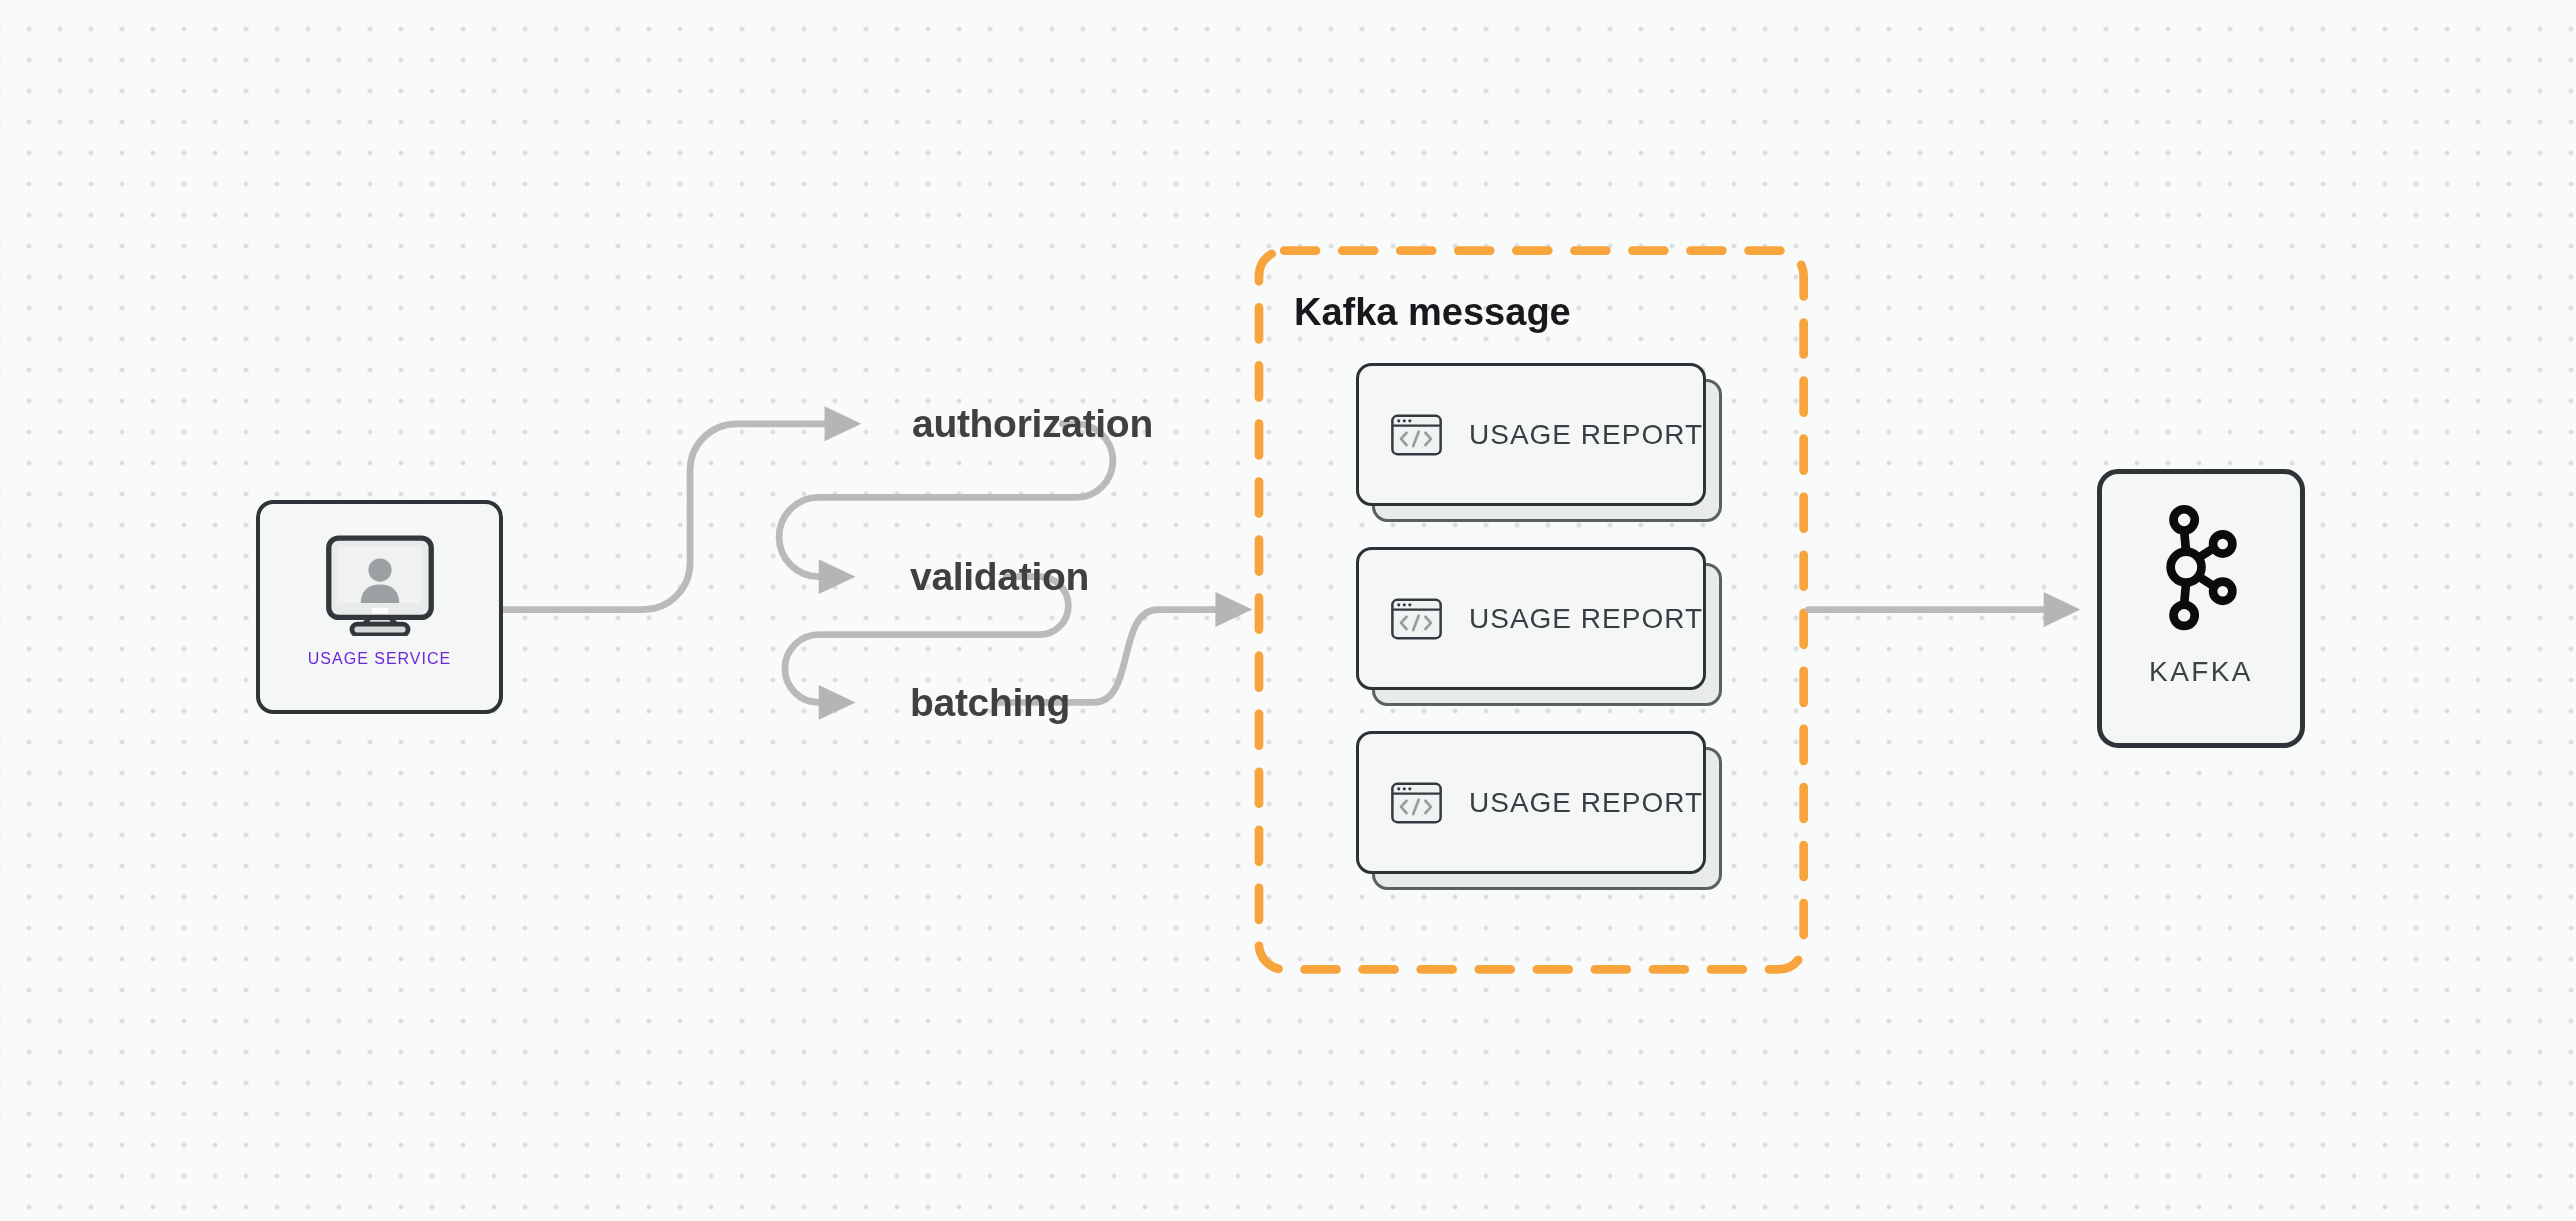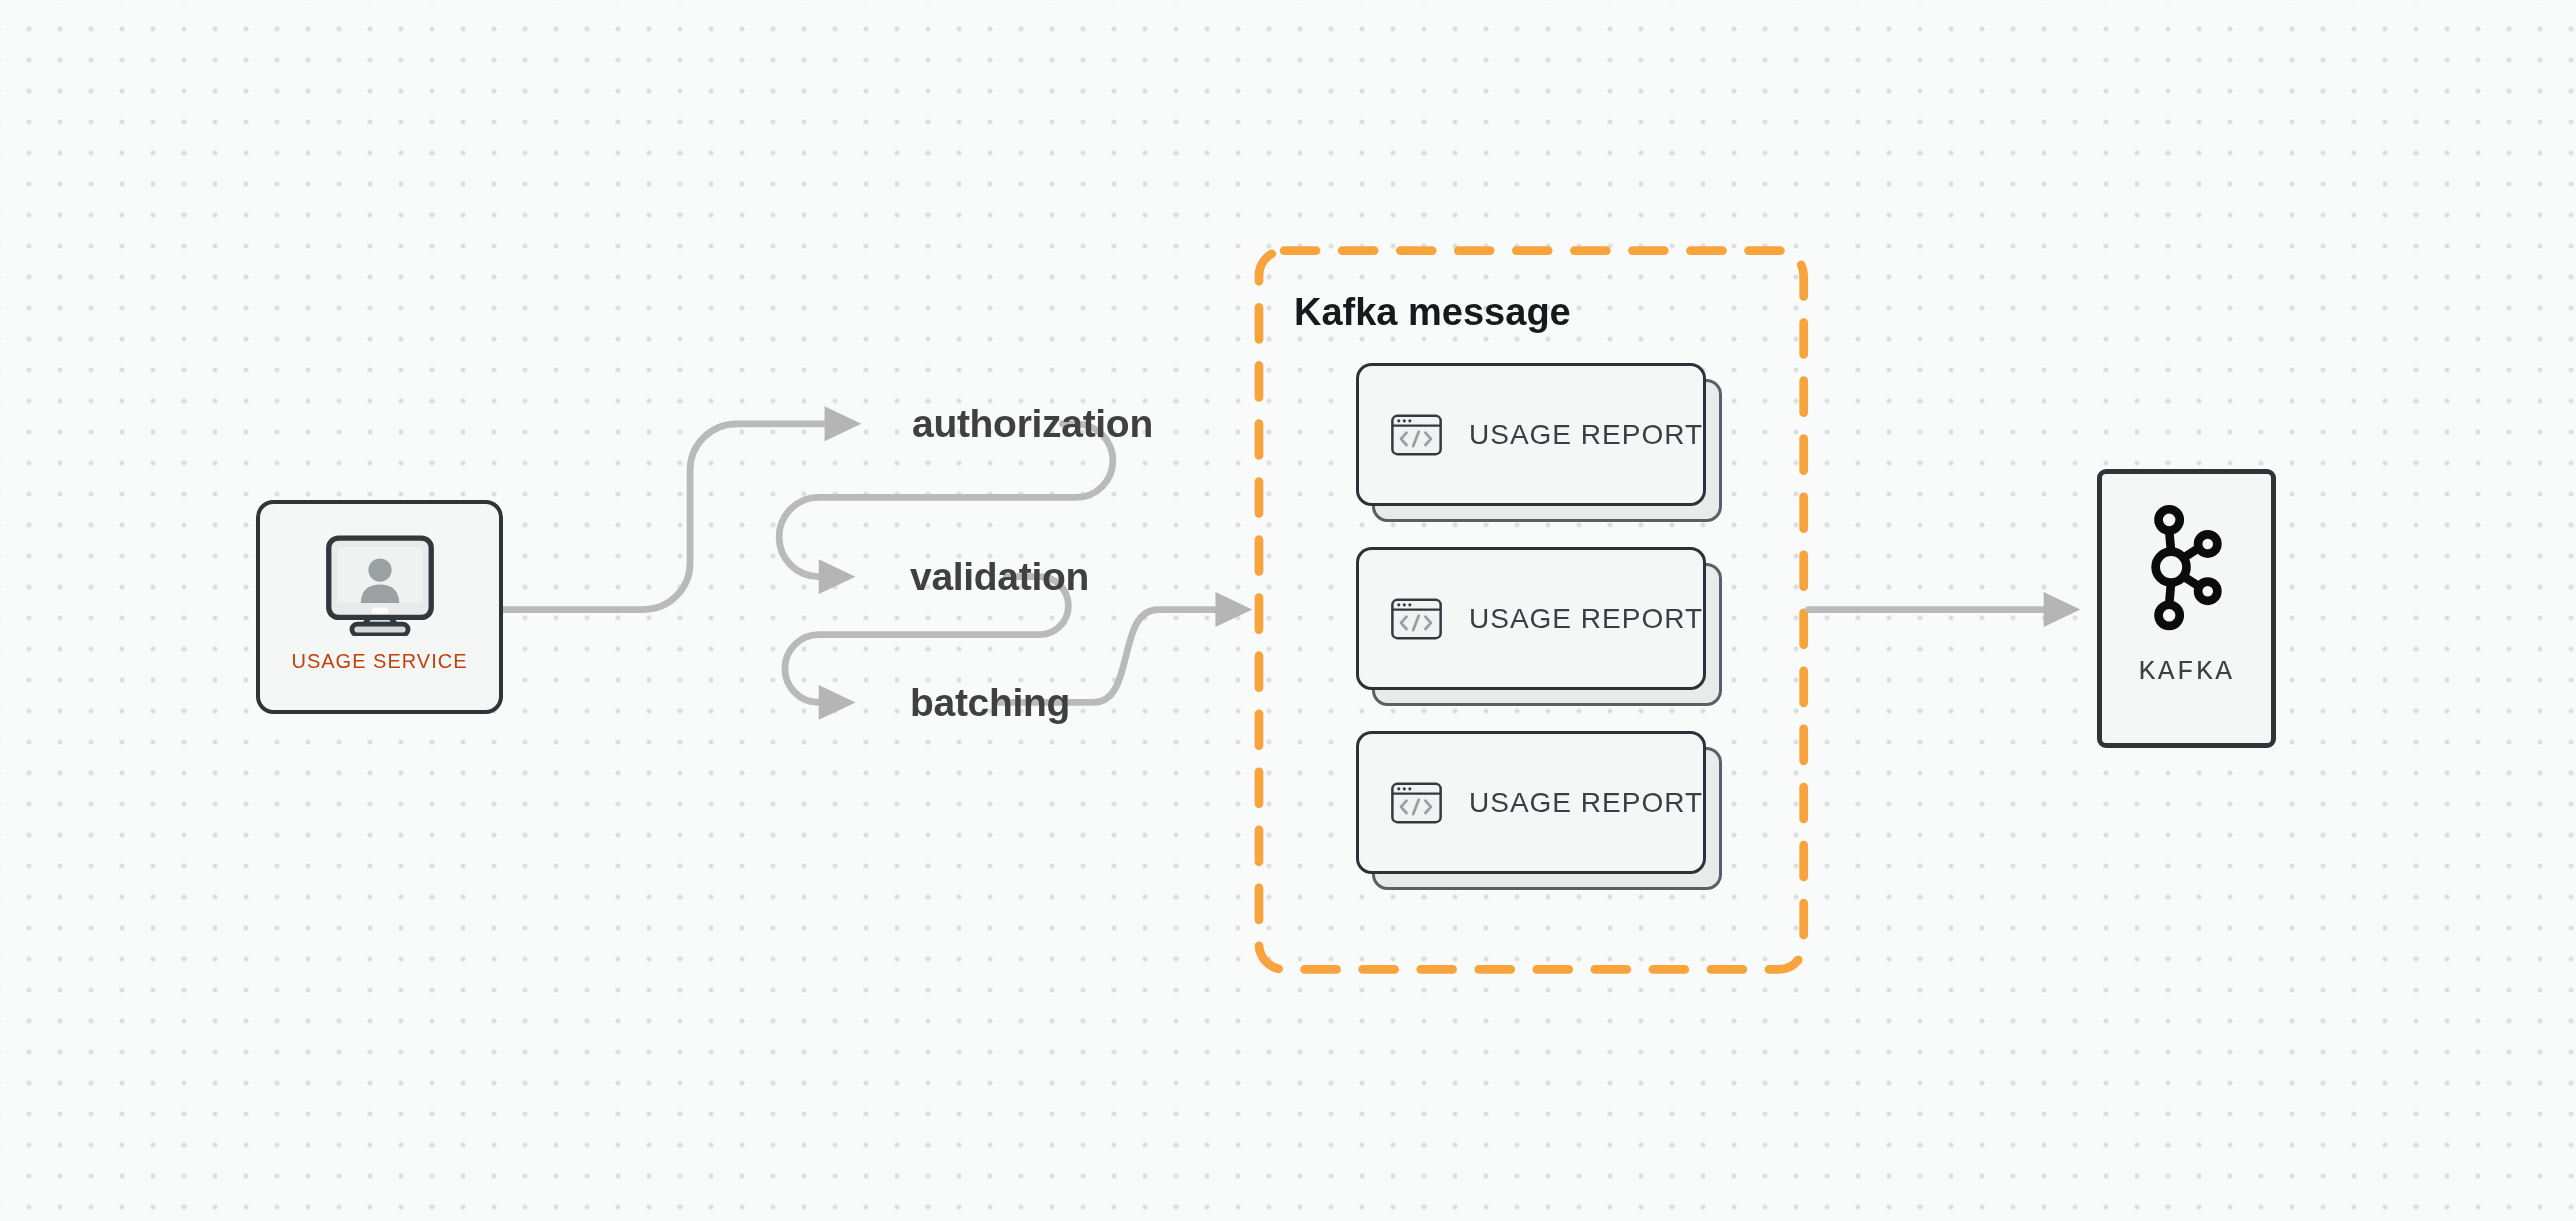--- a/index.html
+++ b/index.html
@@ -22,25 +22,25 @@
   .arrowhead { fill: #b4b5b4; stroke: none; }
   .dashed-group {
     fill: none; stroke: #f7a43c; stroke-width: 9;
     stroke-dasharray: 33 27; stroke-linecap: round;
   }
   .node {
     position: absolute; display: flex; flex-direction: column; align-items: center;
     background: #f5f7f6; border: 4.8px solid #2e3438;
   }
   .node-usage { left: 256px; top: 500px; width: 247px; height: 214px; border-radius: 17.4px; }
-  .node-kafka { left: 2097px; top: 469px; width: 179px; height: 279px; border-radius: 9px; border-width: 5.8px; font-family: Liberation Mono, monospace; }
+  .node-kafka { left: 2097px; top: 469px; width: 208px; height: 279px; border-radius: 21px; border-width: 5.8px; }
   .node-usage .node-icon { margin-top: 31px; }
   .node-kafka .node-icon { margin-top: 29px; }
   .node-label {
-    color: #c2410c; font-size: 20px; letter-spacing: 1px; white-space: nowrap;
+    color: #6d28d9; font-size: 16px; letter-spacing: 1px; white-space: nowrap;
   }
   .node-usage .node-label { margin-top: 13.5px; }
   .node-kafka .node-label { margin-top: 19.4px; font-size: 28px; letter-spacing: 2.4px; color: #3c4145; }
   .flow-label {
     position: absolute; transform: translateY(-50%);
     font-size: 39px; font-weight: 600; color: #404040; letter-spacing: -0.3px;
     white-space: nowrap;
     margin-left: 45px;
   }
   .fl-0 { left: 867px; top: 424px; }

